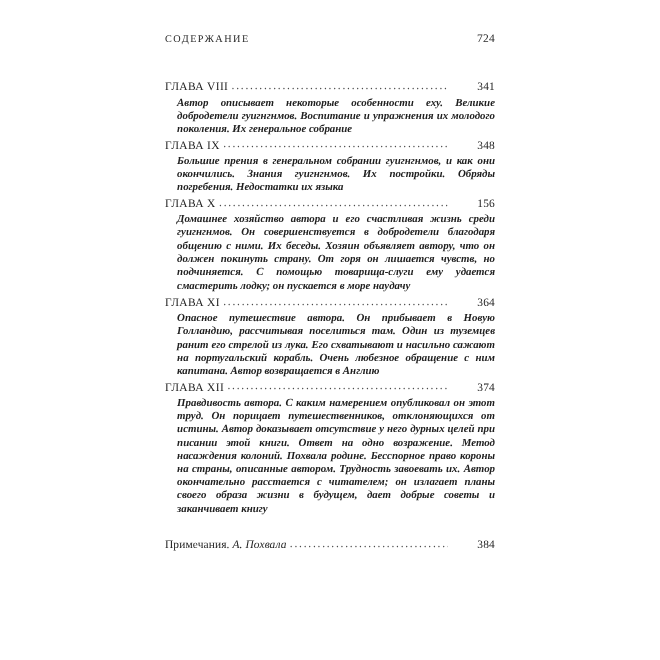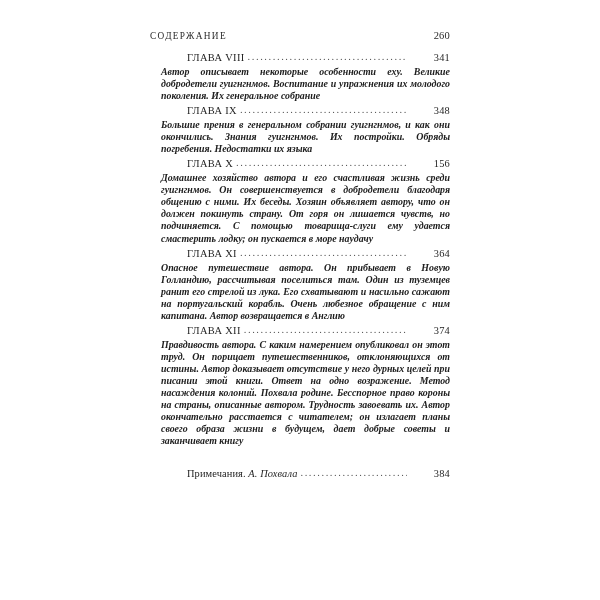--- a/index.html
+++ b/index.html
@@ -22,21 +22,21 @@
     box-sizing: border-box;
     padding: 30px 150px 0 150px;
   }
 
   
   .running-head {
     display: flex;
     align-items: baseline;
     justify-content: space-between;
     height: 14px;
-    margin-bottom: 6px;
+    margin-bottom: 28px;
   }
   .running-head .rh-title {
     font-size: 9.3px;
     letter-spacing: 1.35px;
     color: #2a2a2a;
     white-space: nowrap;
   }
   .running-head .rh-folio {
     font-size: 10.5px;
     color: #2a2a2a;
@@ -57,21 +57,20 @@
     display: flex;
     align-items: baseline;
     width: 100%;
     font-size: 10.4px;
     color: #1f1f1f;
     line-height: 15px;
   }
   .entry-label {
     white-space: nowrap;
     letter-spacing: 0.35px;
-    margin-left: 37px;
   }
   .entry-label .em {
     font-style: italic;
     letter-spacing: 0.1px;
   }
   .leader {
     flex: 1 1 auto;
     overflow: hidden;
     white-space: nowrap;
     margin: 0 2px 0 3px;
@@ -108,21 +107,21 @@
     letter-spacing: 0.1px;
   }
 </style>
 </head>
 <body>
 
 <div class="page">
 
   <div class="running-head">
     <span class="rh-title">СОДЕРЖАНИЕ</span>
-    <span class="rh-folio">260</span>
+    <span class="rh-folio">724</span>
   </div>
 
   <div class="toc">
 
     <div class="toc-entry">
       <div class="entry-line">
         <span class="entry-label">ГЛАВА VIII</span>
         <span class="leader">...................................................................................................</span>
         <span class="entry-folio">341</span>
       </div>

